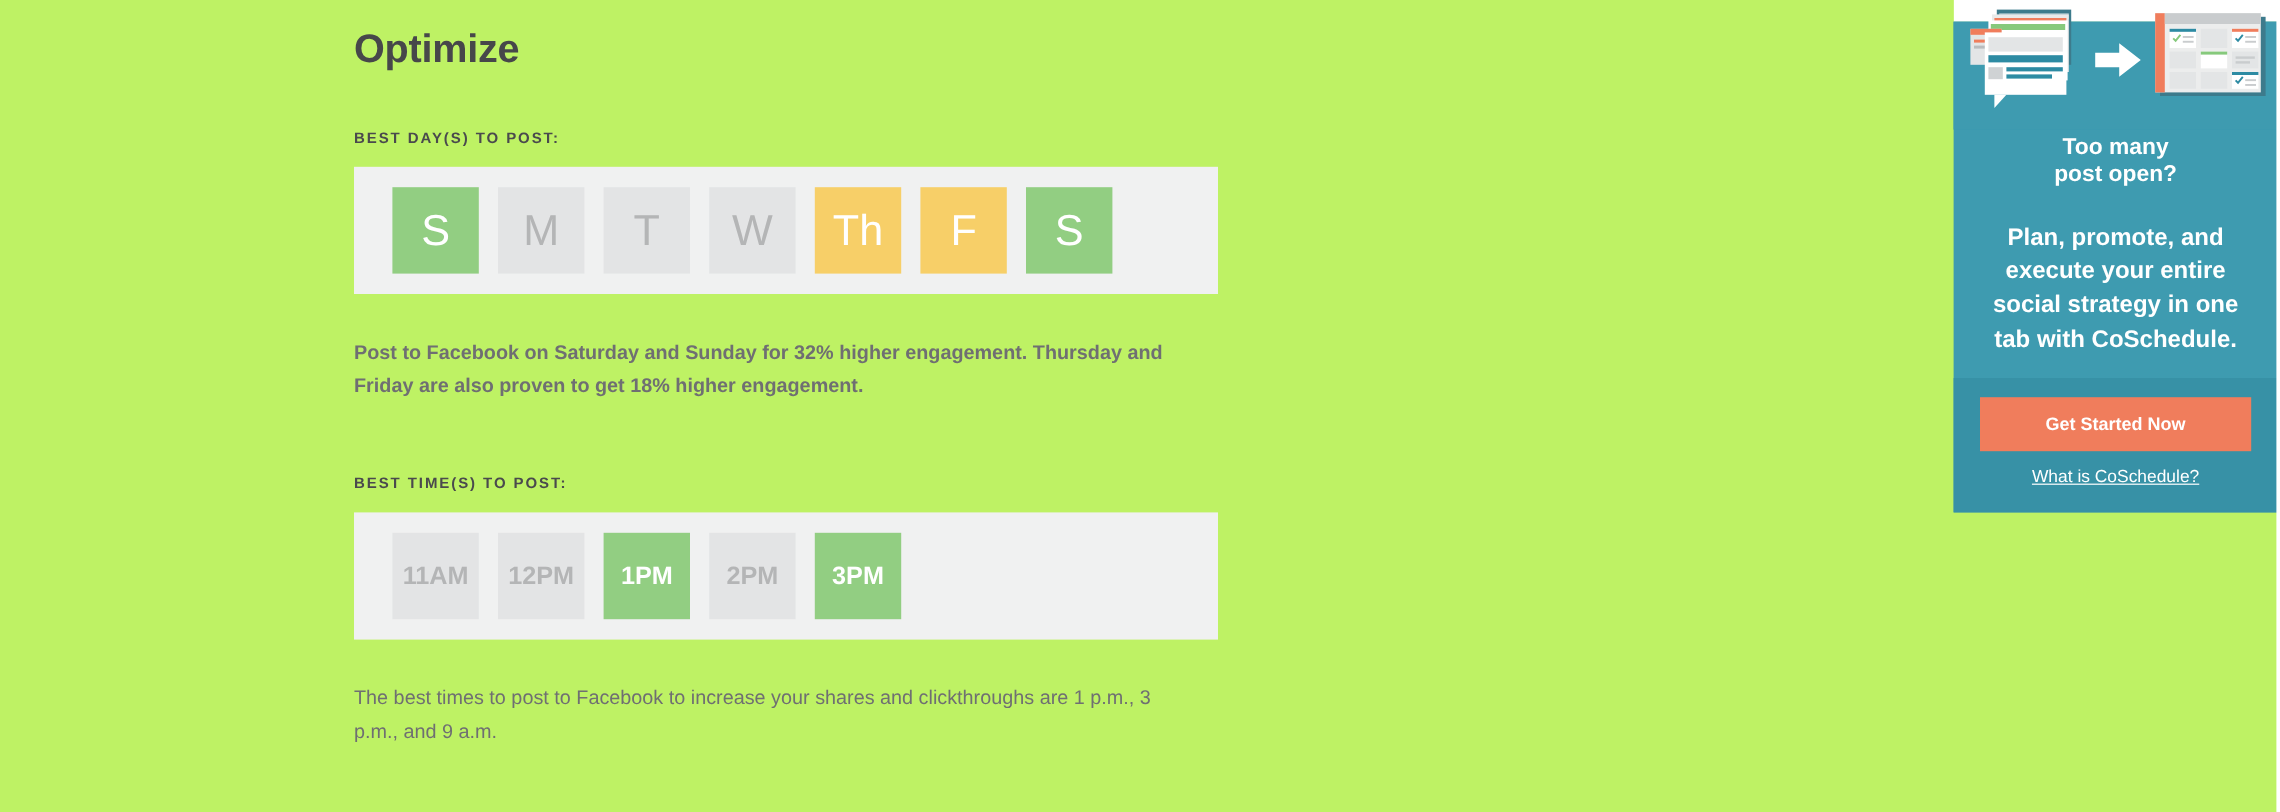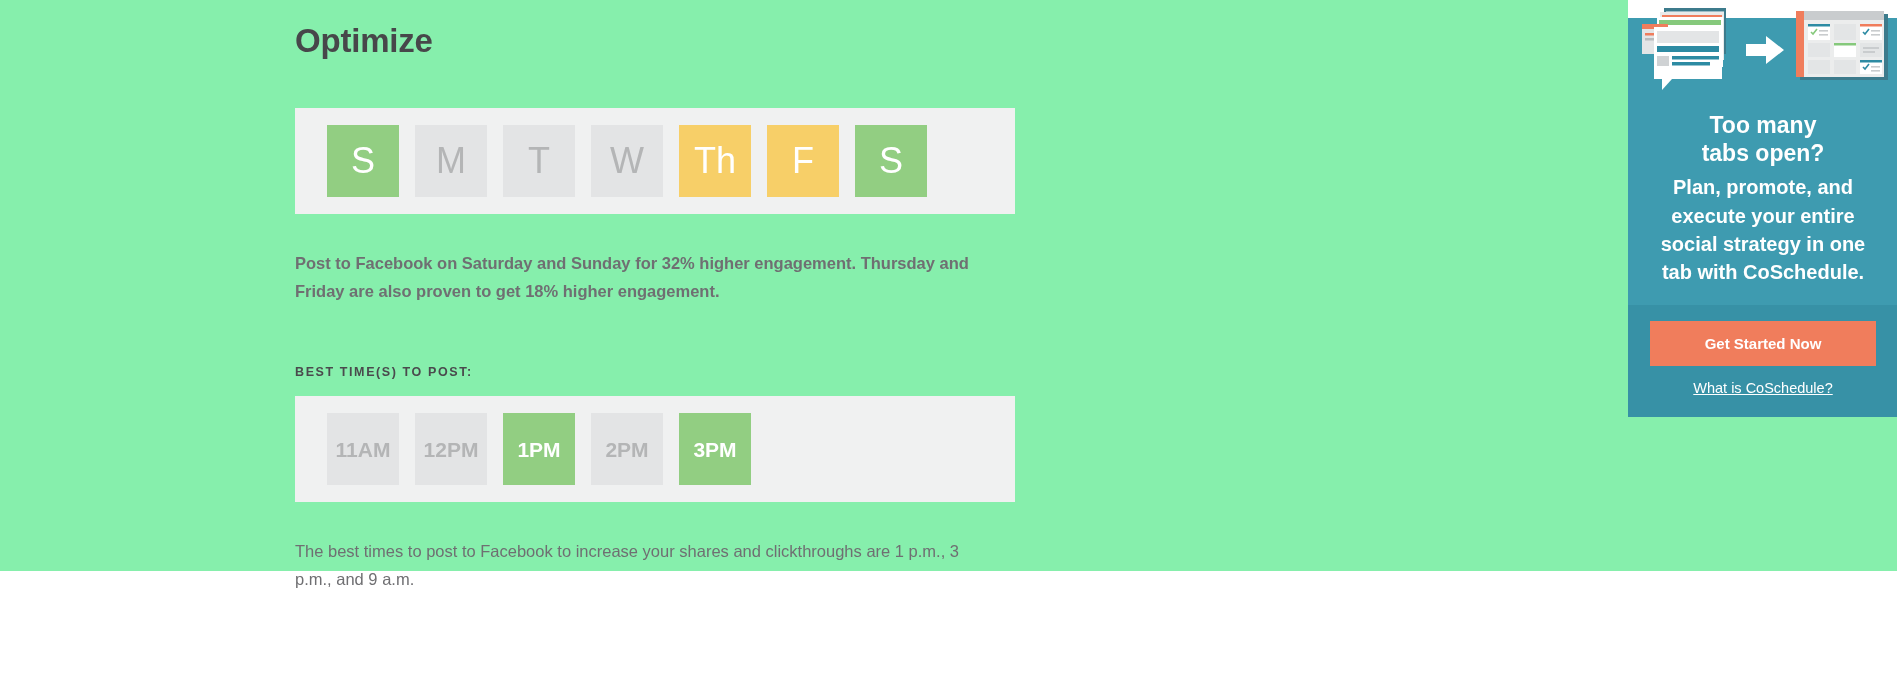--- a/index.html
+++ b/index.html
@@ -6,22 +6,22 @@
   html, body {
     width: 1900px;
     height: 677px;
     background: #ffffff;
     font-family: "Liberation Sans", sans-serif;
     overflow: hidden;
   }
   .page {
     position: relative;
     width: 1900px;
-    height: 571px;
-    background: #86efac;
+    height: 677px;
+    background: #bef264;
   }
 
   
   .content {
     position: absolute;
     left: 295px;
     top: 0;
     width: 720px;
   }
   .page-title {
@@ -87,24 +87,24 @@
     position: absolute;
     left: 0;
     top: -18px;
     width: 270px;
     height: 108px;
     display: block;
   }
   .ad-body { padding: 4px 18px 18px; text-align: center; }
   .ad-headline {
     color: #ffffff;
-    font-size: 23px;
+    font-size: 19px;
     font-weight: bold;
     line-height: 1.2;
-    margin-bottom: 6px;
+    margin-bottom: 26px;
   }
   .ad-sub {
     color: #ffffff;
     font-size: 20px;
     line-height: 1.42;
     font-weight: 700;
   }
   .ad-footer {
     background: #3791a6;
     padding: 16px 22px 20px;
@@ -141,20 +141,21 @@
 </head>
 <body>
 
 <div class="page">
 
   <div class="content">
 
     <h1 class="page-title">Optimize</h1>
 
     <div class="section" style="margin-top:48px;">
+      <div class="section-label">BEST DAY(S) TO POST:</div>
 
       <div class="tile-strip" style="margin-top:17px;">
         <div class="tile day on-green">
           <span>S</span>
         </div>
         <div class="tile day off">
           <span>M</span>
         </div>
         <div class="tile day off">
           <span>T</span>
@@ -267,21 +268,21 @@
         <rect x="232" y="60" width="22" height="2.5" fill="#2d8ba3"></rect>
         <path d="M235 67 l2 2 l4 -5" stroke="#2d8ba3" stroke-width="1.6" fill="none"></path>
         <rect x="243" y="66" width="9" height="1.6" fill="#c9ccce"></rect>
         <rect x="243" y="70" width="9" height="1.6" fill="#c9ccce"></rect>
       </svg>
     </div>
 
     <div class="ad-body">
       <div class="ad-headline">
         <div>Too many</div>
-        <div>tabs open?</div>
+        <div>post open?</div>
       </div>
       <div class="ad-sub">Plan, promote, and execute your entire social strategy in one tab with CoSchedule.</div>
     </div>
 
     <div class="ad-footer">
       <button class="ad-cta">Get Started Now</button>
       <a class="ad-link">What is CoSchedule?</a>
     </div>
 
   </div>

